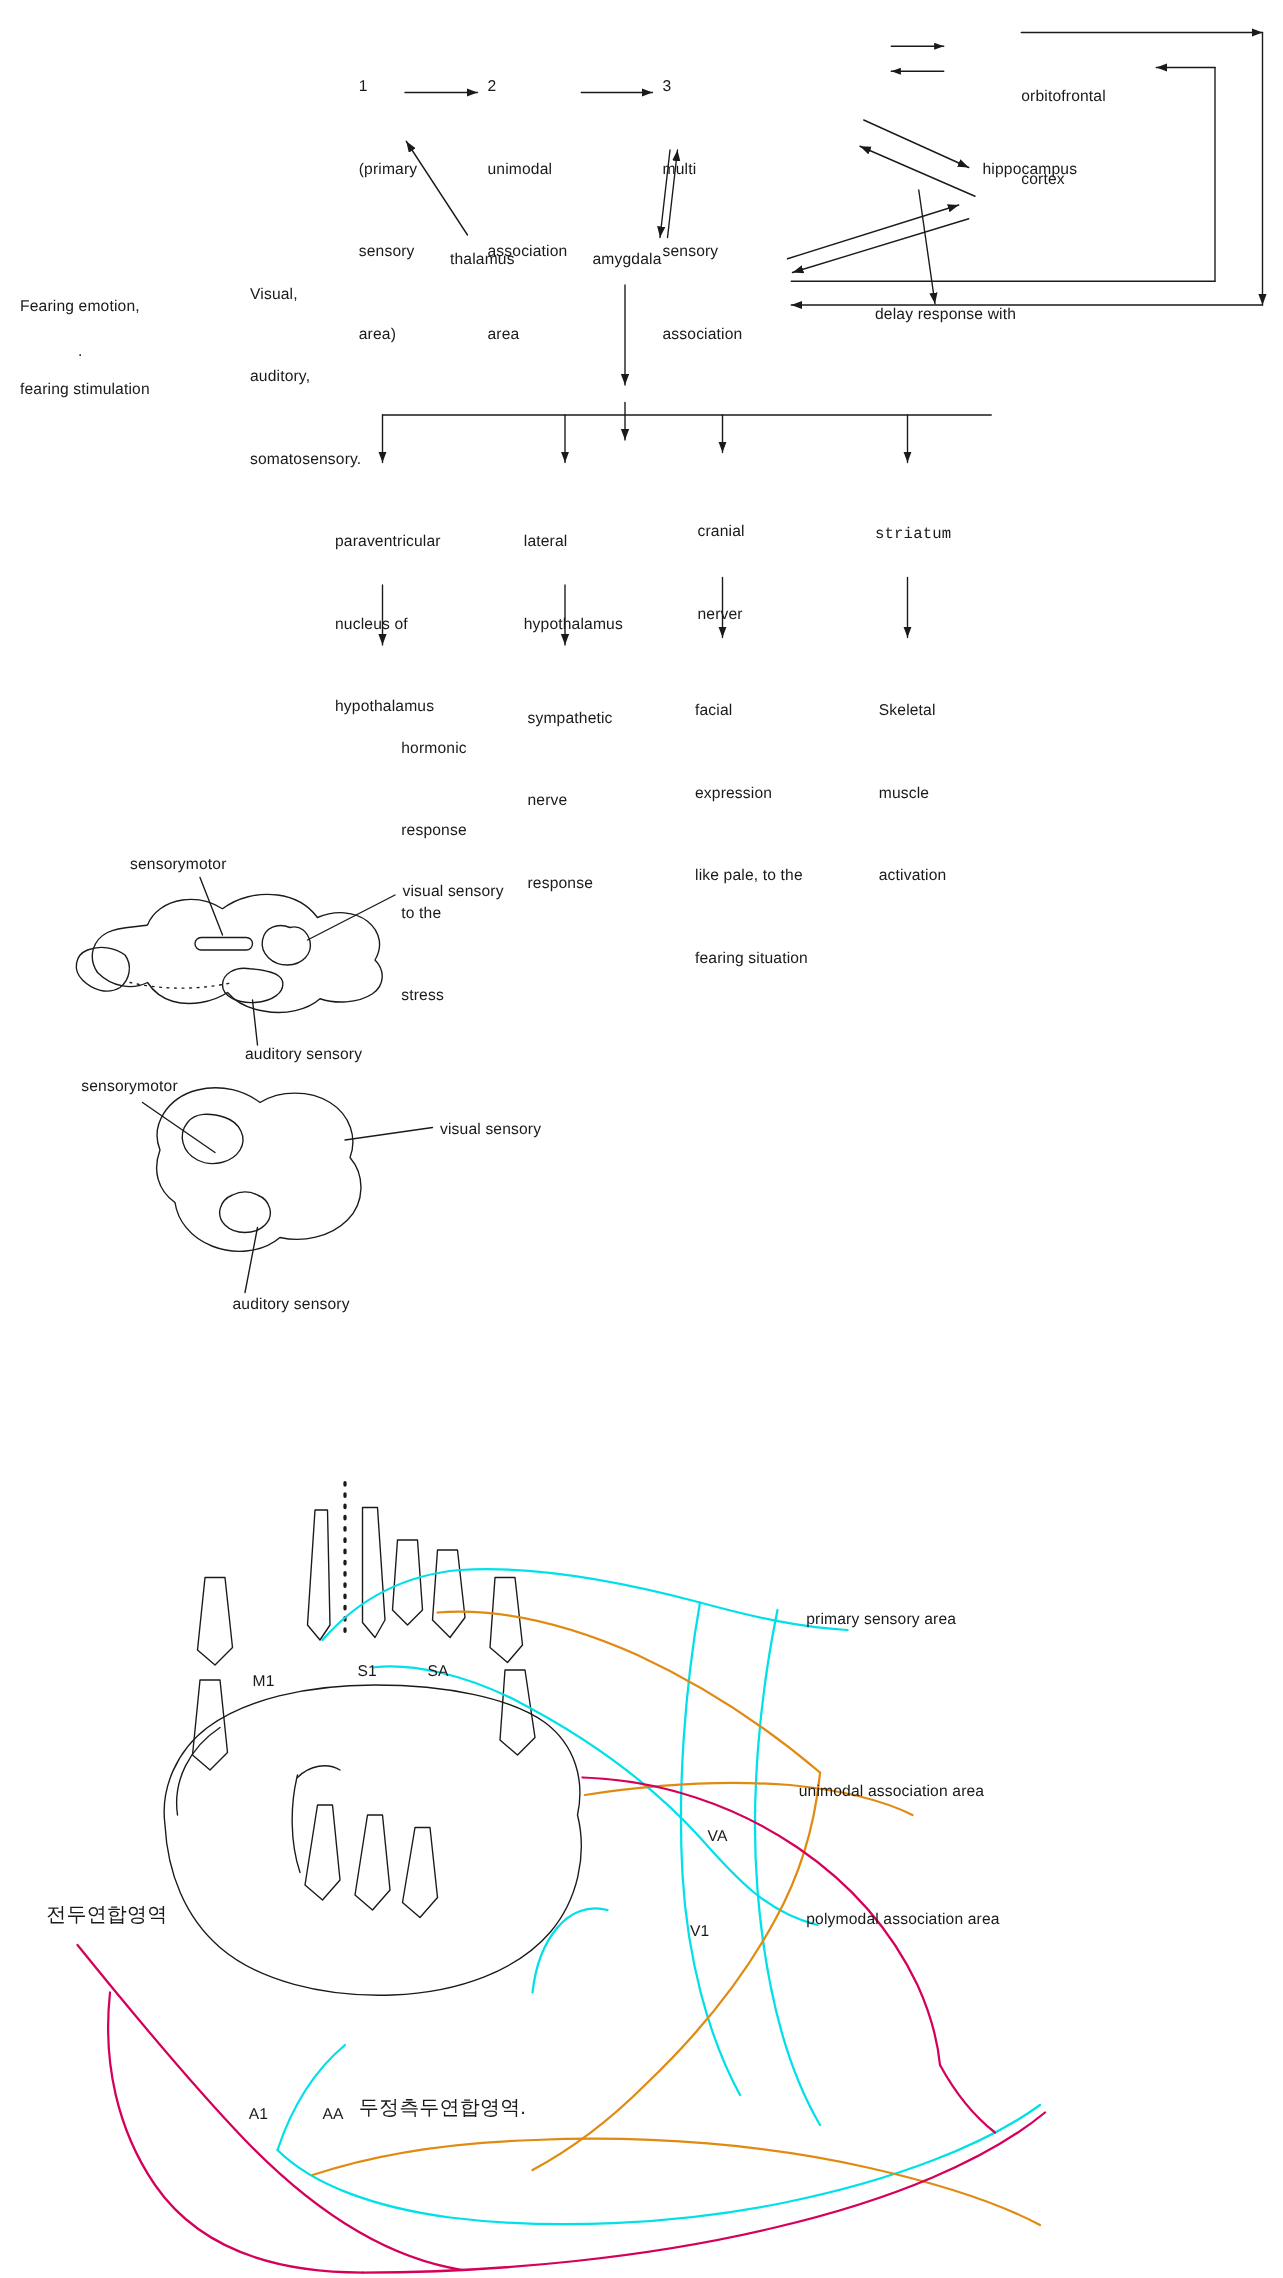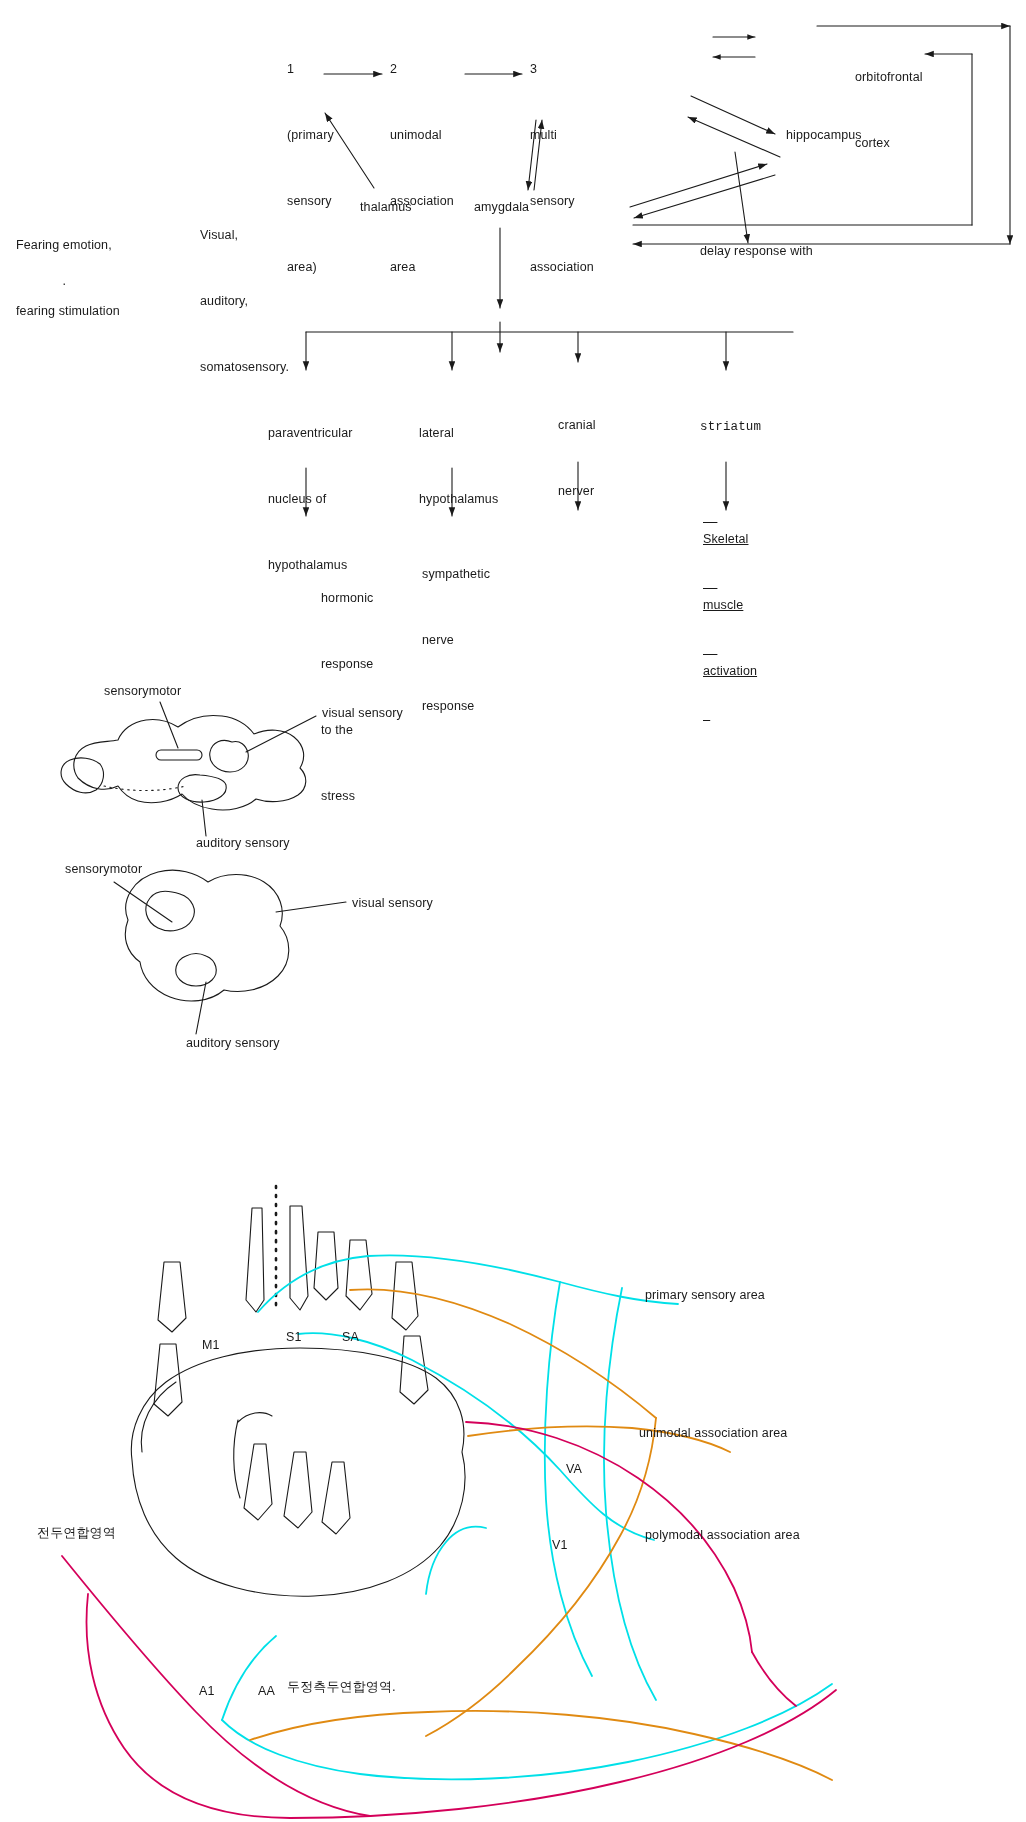--- a/index.html
+++ b/index.html
@@ -3,21 +3,21 @@
 <meta charset="utf-8">
 <title>Fear pathway and cortical association areas</title>
 <style>
   html,body{margin:0;padding:0;background:#ffffff;}
   body{width:1026px;height:1822px;position:relative;
        font-family:"Liberation Sans","DejaVu Sans",sans-serif;
        color:#1a1a1a;-webkit-font-smoothing:antialiased;}
   .sheet{position:absolute;inset:0;width:1026px;height:1822px;overflow:hidden;}
   svg.layer{position:absolute;left:0;top:0;width:1026px;height:1822px;pointer-events:none;}
   .lbl{position:absolute;font-size:12.5px;line-height:22px;white-space:pre;letter-spacing:.01em;}
-  .lbl.kr{font-family:Liberation Sans, sans-serif;font-size:13px;}
+  .lbl.kr{font-family:Liberation Sans, sans-serif;font-size:16px;}
 </style>
 </head>
 <body>
 
 <div class="sheet">
 
   <svg class="layer" viewBox="0 0 1026 1822">
     <defs>
       <marker id="ah" markerWidth="9" markerHeight="9" refX="8" refY="3" orient="auto">
         <path d="M0,0 L8,3 L0,6 z" fill="#1a1a1a"></path>
@@ -185,21 +185,21 @@
     <div>area</div>
   </div>
 
   <div class="lbl" style="left:530px;top:14px;">
     <div>3</div>
     <div>multi</div>
     <div>sensory</div>
     <div>association</div>
   </div>
 
-  <div class="lbl" style="left:817px;top:22px;margin-left:38px;">
+  <div class="lbl" style="left:817px;top:22px;">
     <div>orbitofrontal</div>
     <div>cortex</div>
   </div>
 
   <div class="lbl" style="left:786px;top:124px;">hippocampus</div>
 
   <div class="lbl" style="left:360px;top:196px;">thalamus</div>
 
   <div class="lbl" style="left:474px;top:196px;">amygdala</div>
 
@@ -226,21 +226,27 @@
     <div>hormonic</div>
     <div>response</div>
     <div>to the</div>
     <div>stress</div>
   </div>
   <div class="lbl" style="left:422px;top:519px;">
     <div>sympathetic</div>
     <div>nerve</div>
     <div>response</div>
   </div>
-  <div class="lbl" style="left:703px;top:484px;text-decoration:underline;">
+  <div class="lbl" style="left:556px;top:513px;">
+    <div>facial</div>
+    <div>expression</div>
+    <div>like pale, to the</div>
+    <div>fearing situation</div>
+  </div>
+  <div class="lbl" style="left:703px;top:513px;">
     <div>Skeletal</div>
     <div>muscle</div>
     <div>activation</div>
   </div>
 
   <div class="lbl" style="left:104px;top:680px;">sensorymotor</div>
   <div class="lbl" style="left:322px;top:702px;">visual sensory</div>
   <div class="lbl" style="left:196px;top:832px;">auditory sensory</div>
 
   <div class="lbl" style="left:65px;top:858px;">sensorymotor</div>

